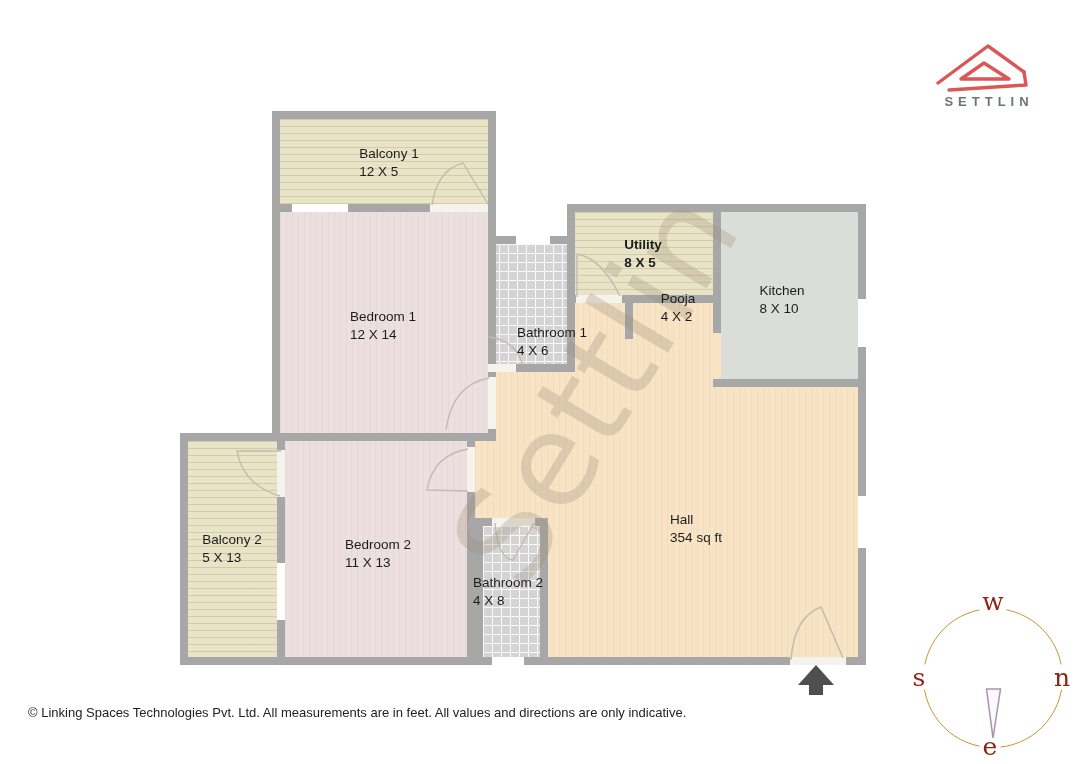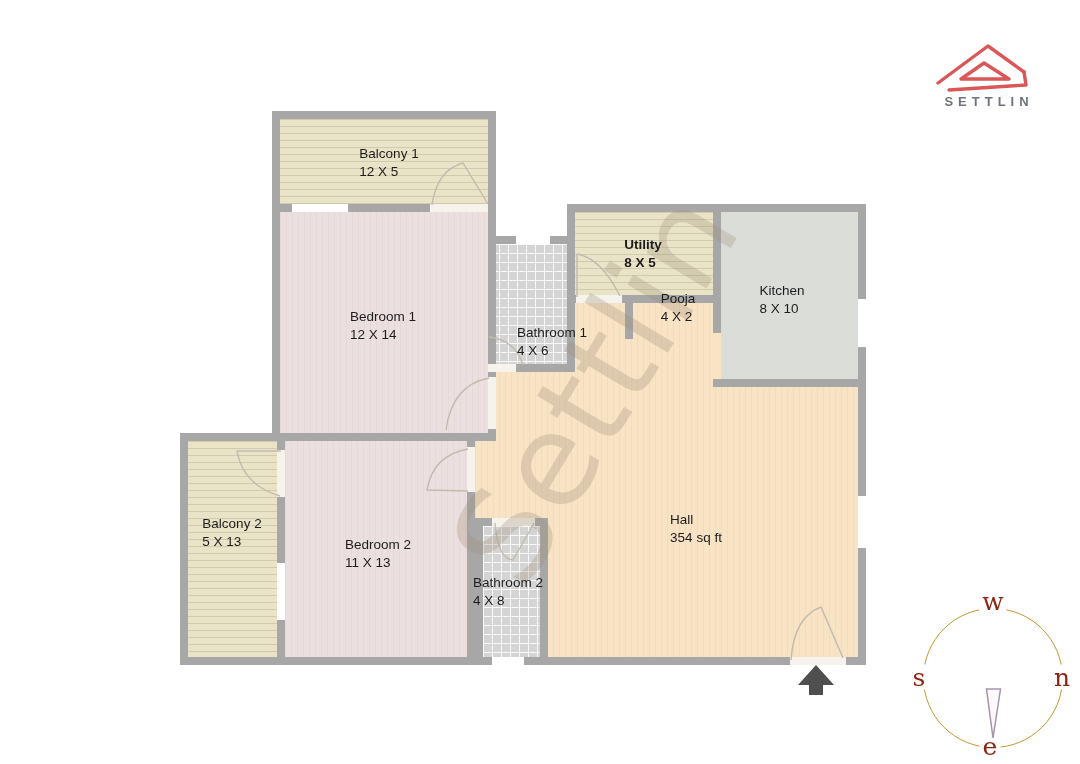--- a/index.html
+++ b/index.html
@@ -113,21 +113,21 @@
     <div>354 sq ft</div>
   </div>
   <div class="lbl" style="left:508px;top:592px;">
     <div>Bathroom 2</div>
     <div>4 X 8</div>
   </div>
   <div class="lbl" style="left:378px;top:554px;">
     <div>Bedroom 2</div>
     <div>11 X 13</div>
   </div>
-  <div class="lbl" style="left:232px;top:533px;">
+  <div class="lbl" style="left:232px;top:549px;">
     <div>Balcony 2</div>
     <div>5 X 13</div>
   </div>
 
   <svg class="entrance-arrow" style="left:796px;top:664px;" width="42" height="34">
     <path d="M 20,1 L 38,21 L 27,21 L 27,31 L 13,31 L 13,21 L 2,21 Z" fill="#4f4f4f"></path>
   </svg>
 
   <div class="compass"></div>
   <span class="cletter" style="left:993px;top:601px;">w</span>
@@ -140,14 +140,15 @@
 
   <svg class="logo" width="112" height="62" viewBox="0 0 110 62">
     <g fill="none" stroke="#d95757" stroke-width="3.4" stroke-linecap="round" stroke-linejoin="round">
       <path d="M4,53 L54,16 L90,42"></path>
       <path d="M27,49 L50,33 L75,49 Z"></path>
       <path d="M90,42 L92,55 L15,60"></path>
     </g>
   </svg>
   <div class="brand">SETTLIN</div>
 
+  <div class="footer">© Linking Spaces Technologies Pvt. Ltd. All measurements are in feet. All values and directions are only indicative.</div>
 
 </div>
 
 </body></html>

